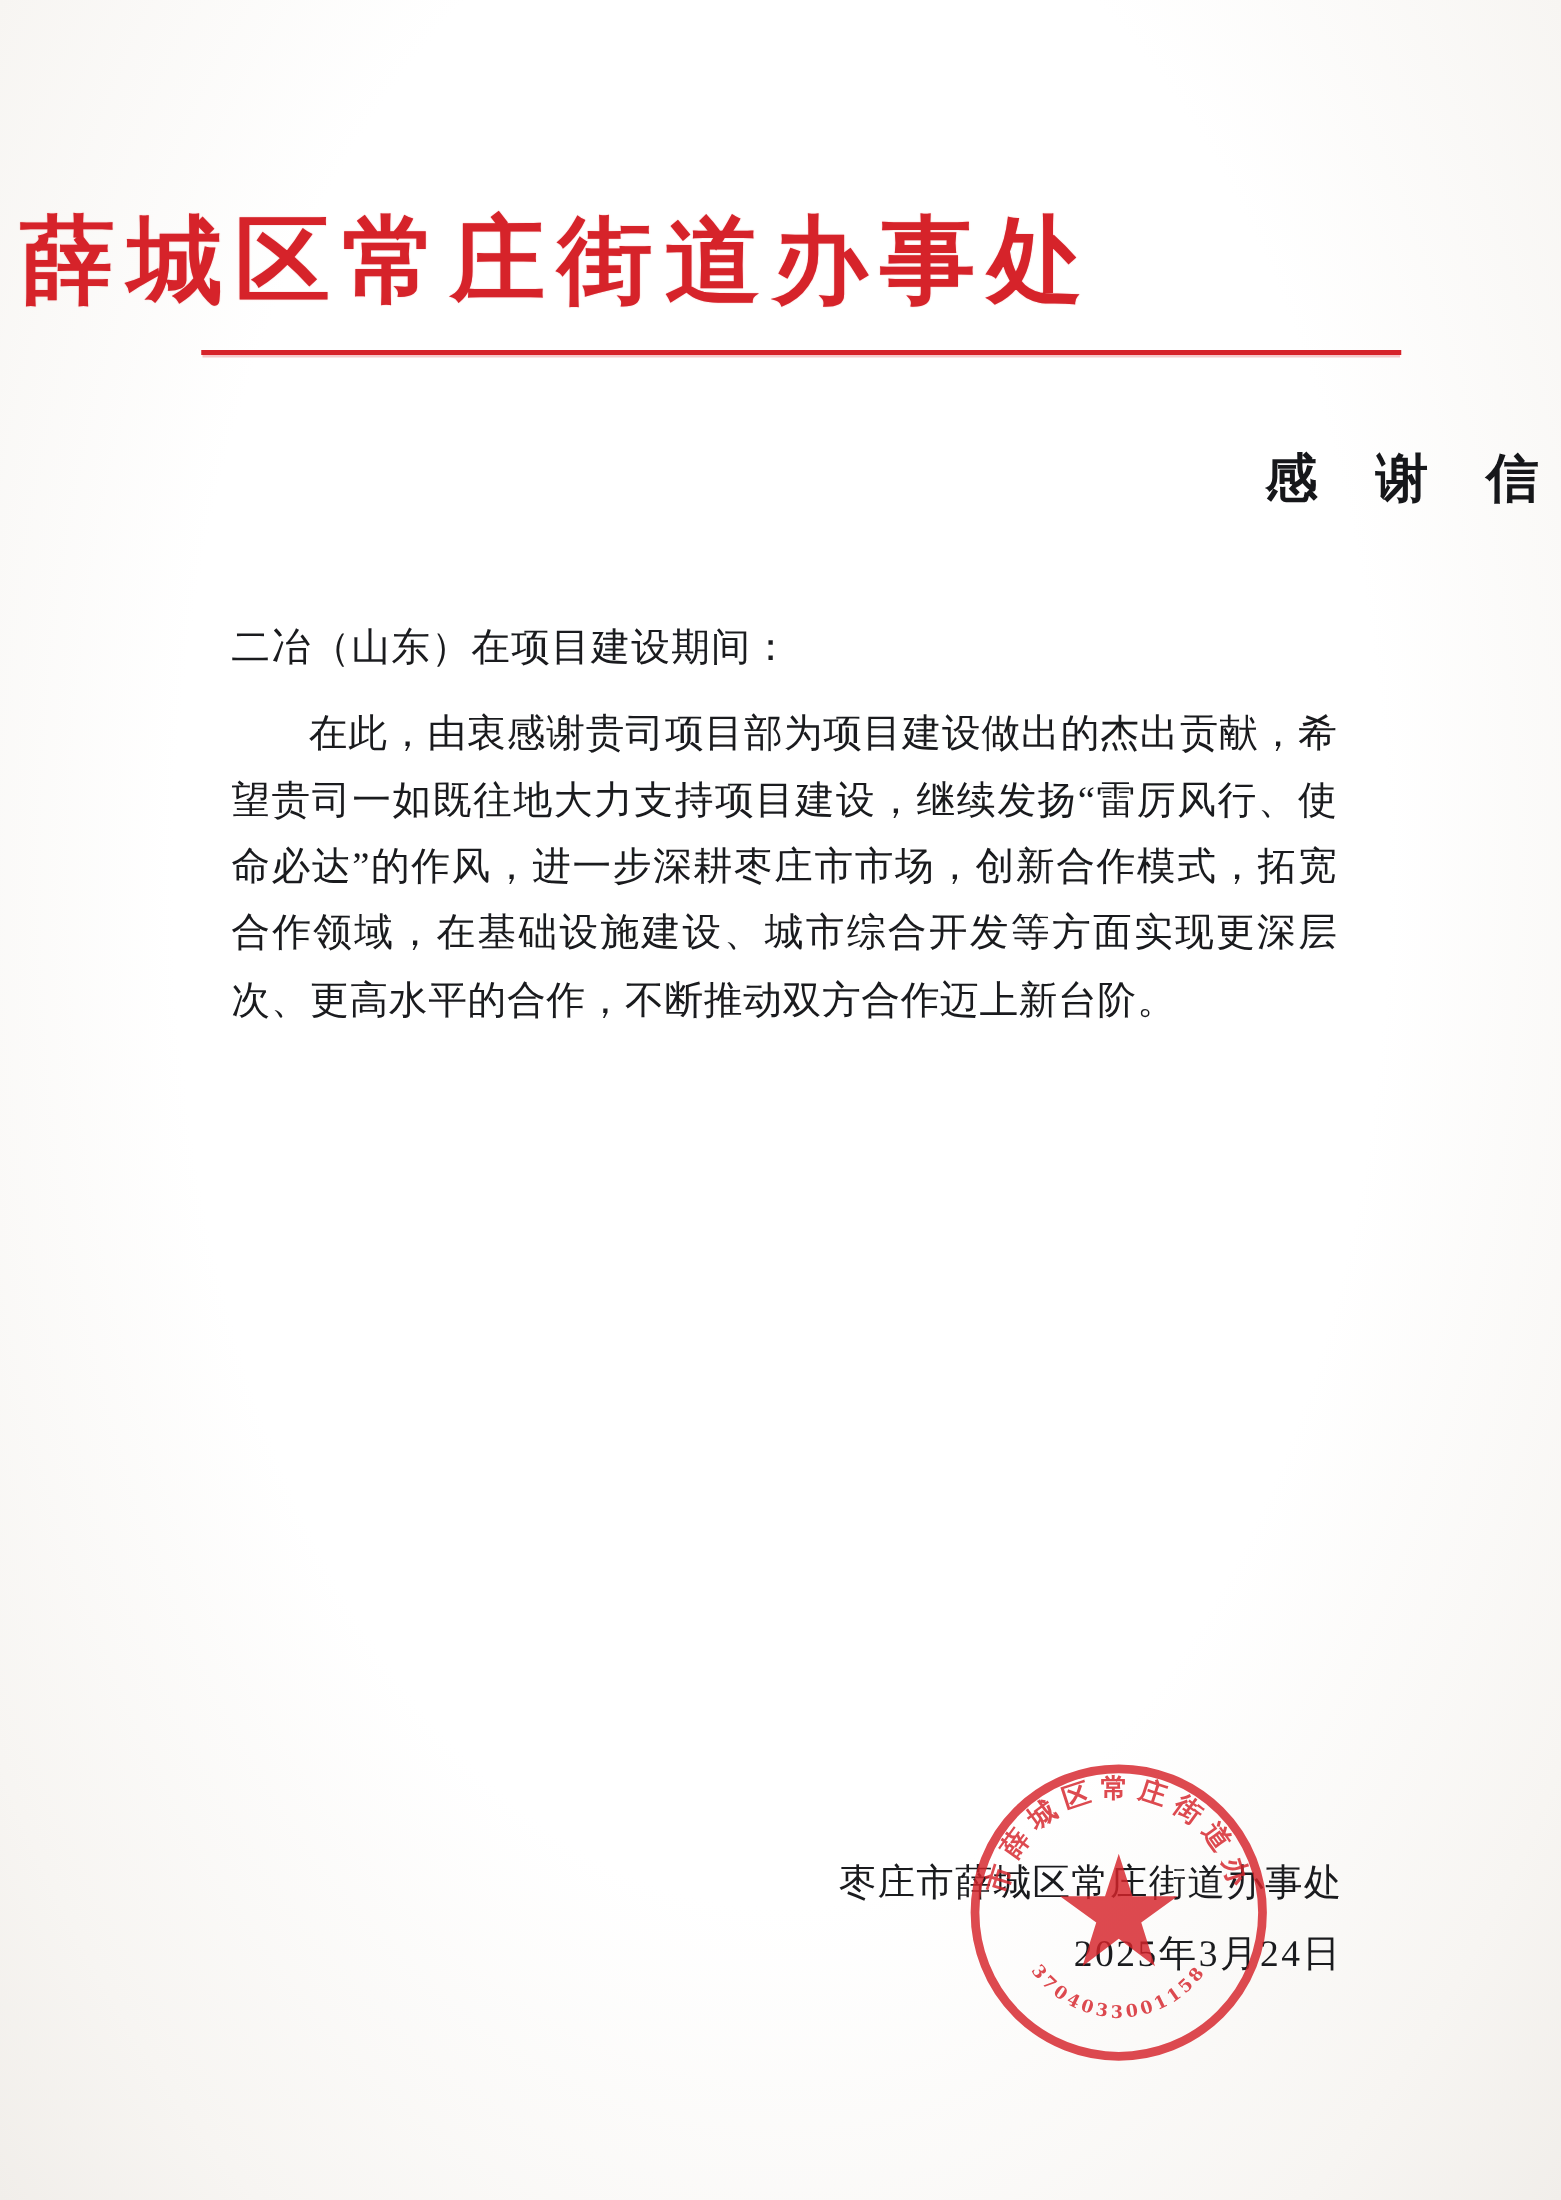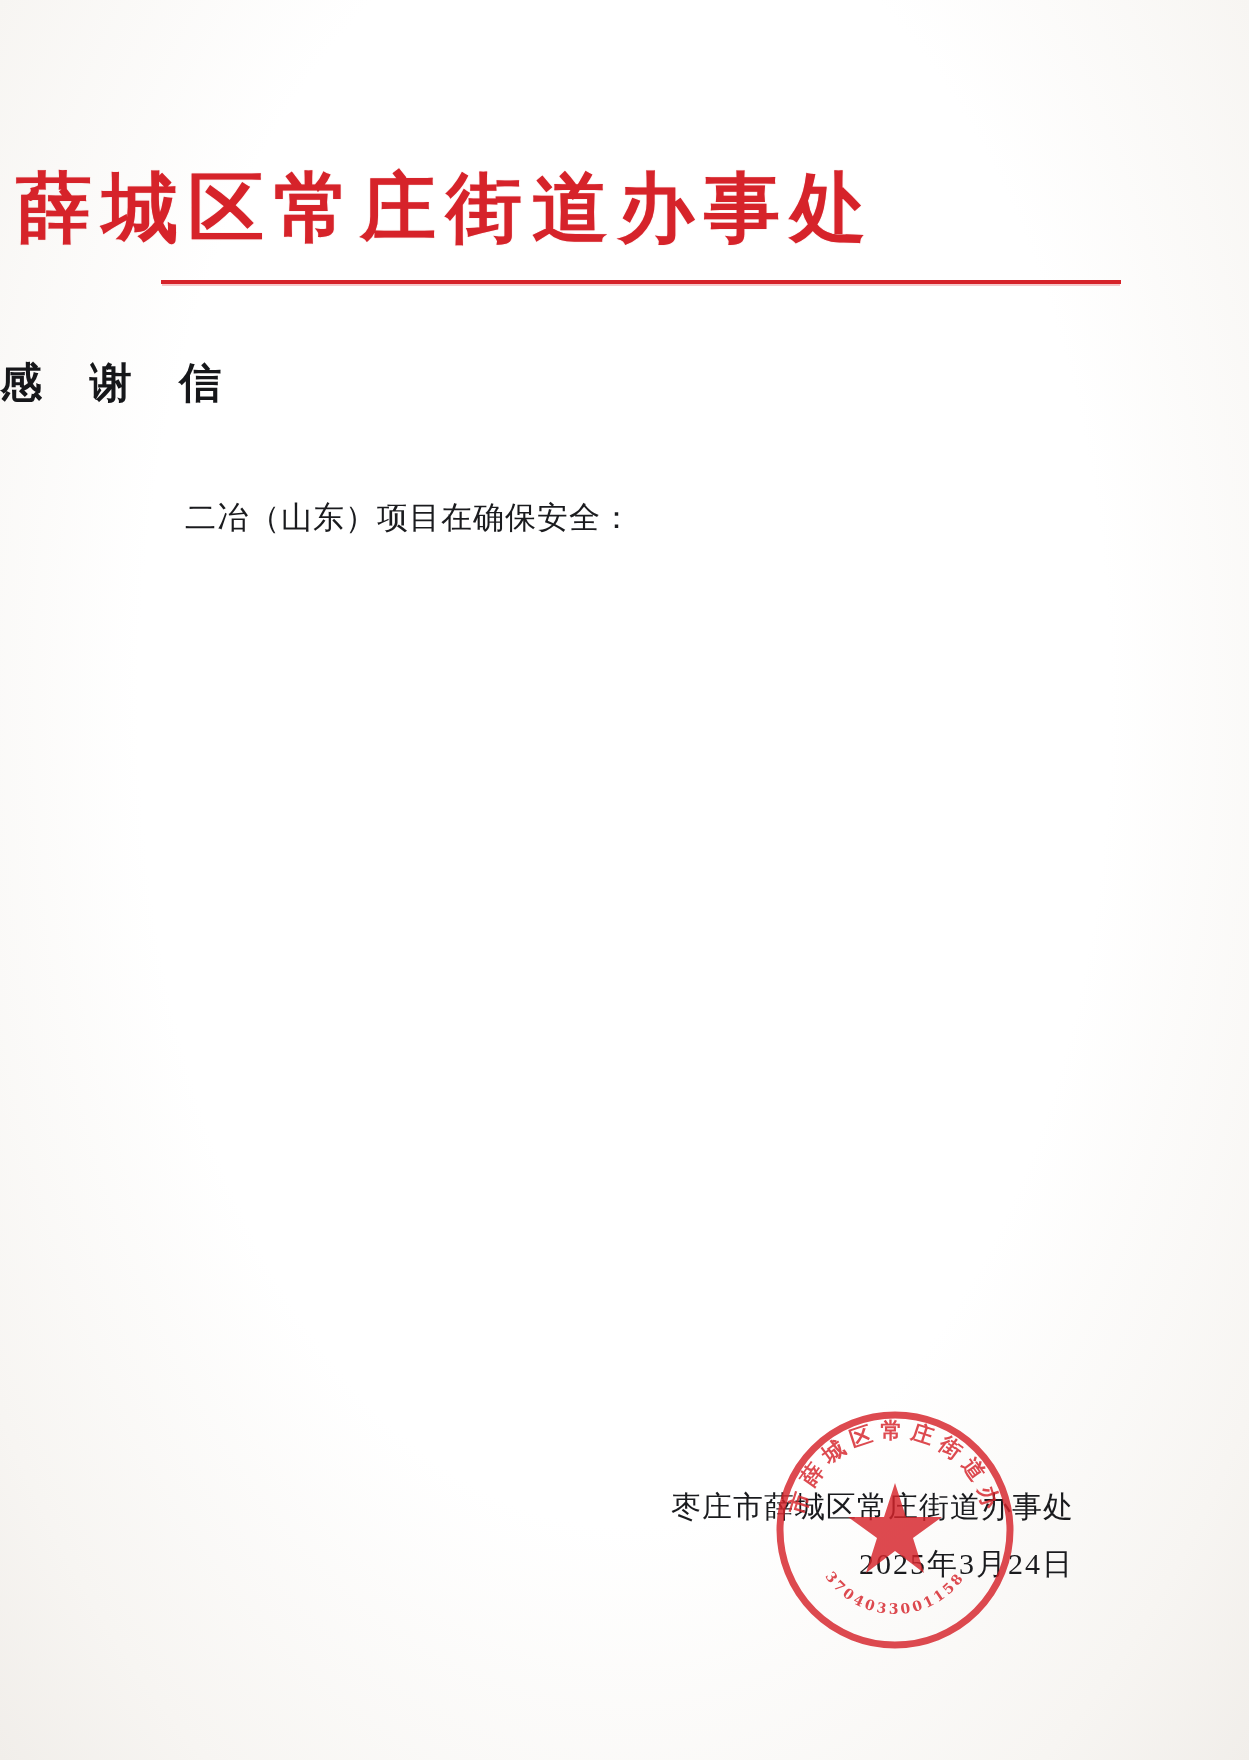--- a/index.html
+++ b/index.html
@@ -47,22 +47,22 @@
     background: #d6232a;
     margin: 32px auto 0 auto;
     box-shadow: 0 3px 0 -1px rgba(214,35,42,0.25);
   }
 
   .doc-title {
     position: absolute;
     top: 355px;
     left: 0;
     width: 100%;
-    text-align: left;
-    font-family: Liberation Sans, sans-serif;
+    text-align: right;
+    font-family: Liberation Serif, serif;
     font-weight: bold;
     font-size: 42px;
     letter-spacing: 18px;
     color: #16171a;
   }
 
   .body-block {
     position: absolute;
     top: 495px;
     left: 185px;
@@ -124,21 +124,22 @@
 <div class="paper"></div>
 
 <div class="letterhead">
   <div class="letterhead-title">薛城区常庄街道办事处</div>
   <div class="letterhead-rule"></div>
 </div>
 
 <div class="doc-title">感 谢 信</div>
 
 <div class="body-block">
-  <div class="salutation">二冶（山东）项目在确保安全：</div>
+  <div class="salutation">二冶（山东）在项目建设期间：</div>
+  <p class="para">在此，由衷感谢贵司项目部为项目建设做出的杰出贡献，希望贵司一如既往地大力支持项目建设，继续发扬“雷厉风行、使命必达”的作风，进一步深耕枣庄市市场，创新合作模式，拓宽合作领域，在基础设施建设、城市综合开发等方面实现更深层次、更高水平的合作，不断推动双方合作迈上新台阶。</p>
 </div>
 
 <div class="signature">
   <div>枣庄市薛城区常庄街道办事处</div>
   <div class="sig-date">2025年3月24日</div>
 </div>
 
 <div class="seal">
   <svg width="250" height="250" viewBox="0 0 250 250" xmlns="http://www.w3.org/2000/svg">
     <defs>

